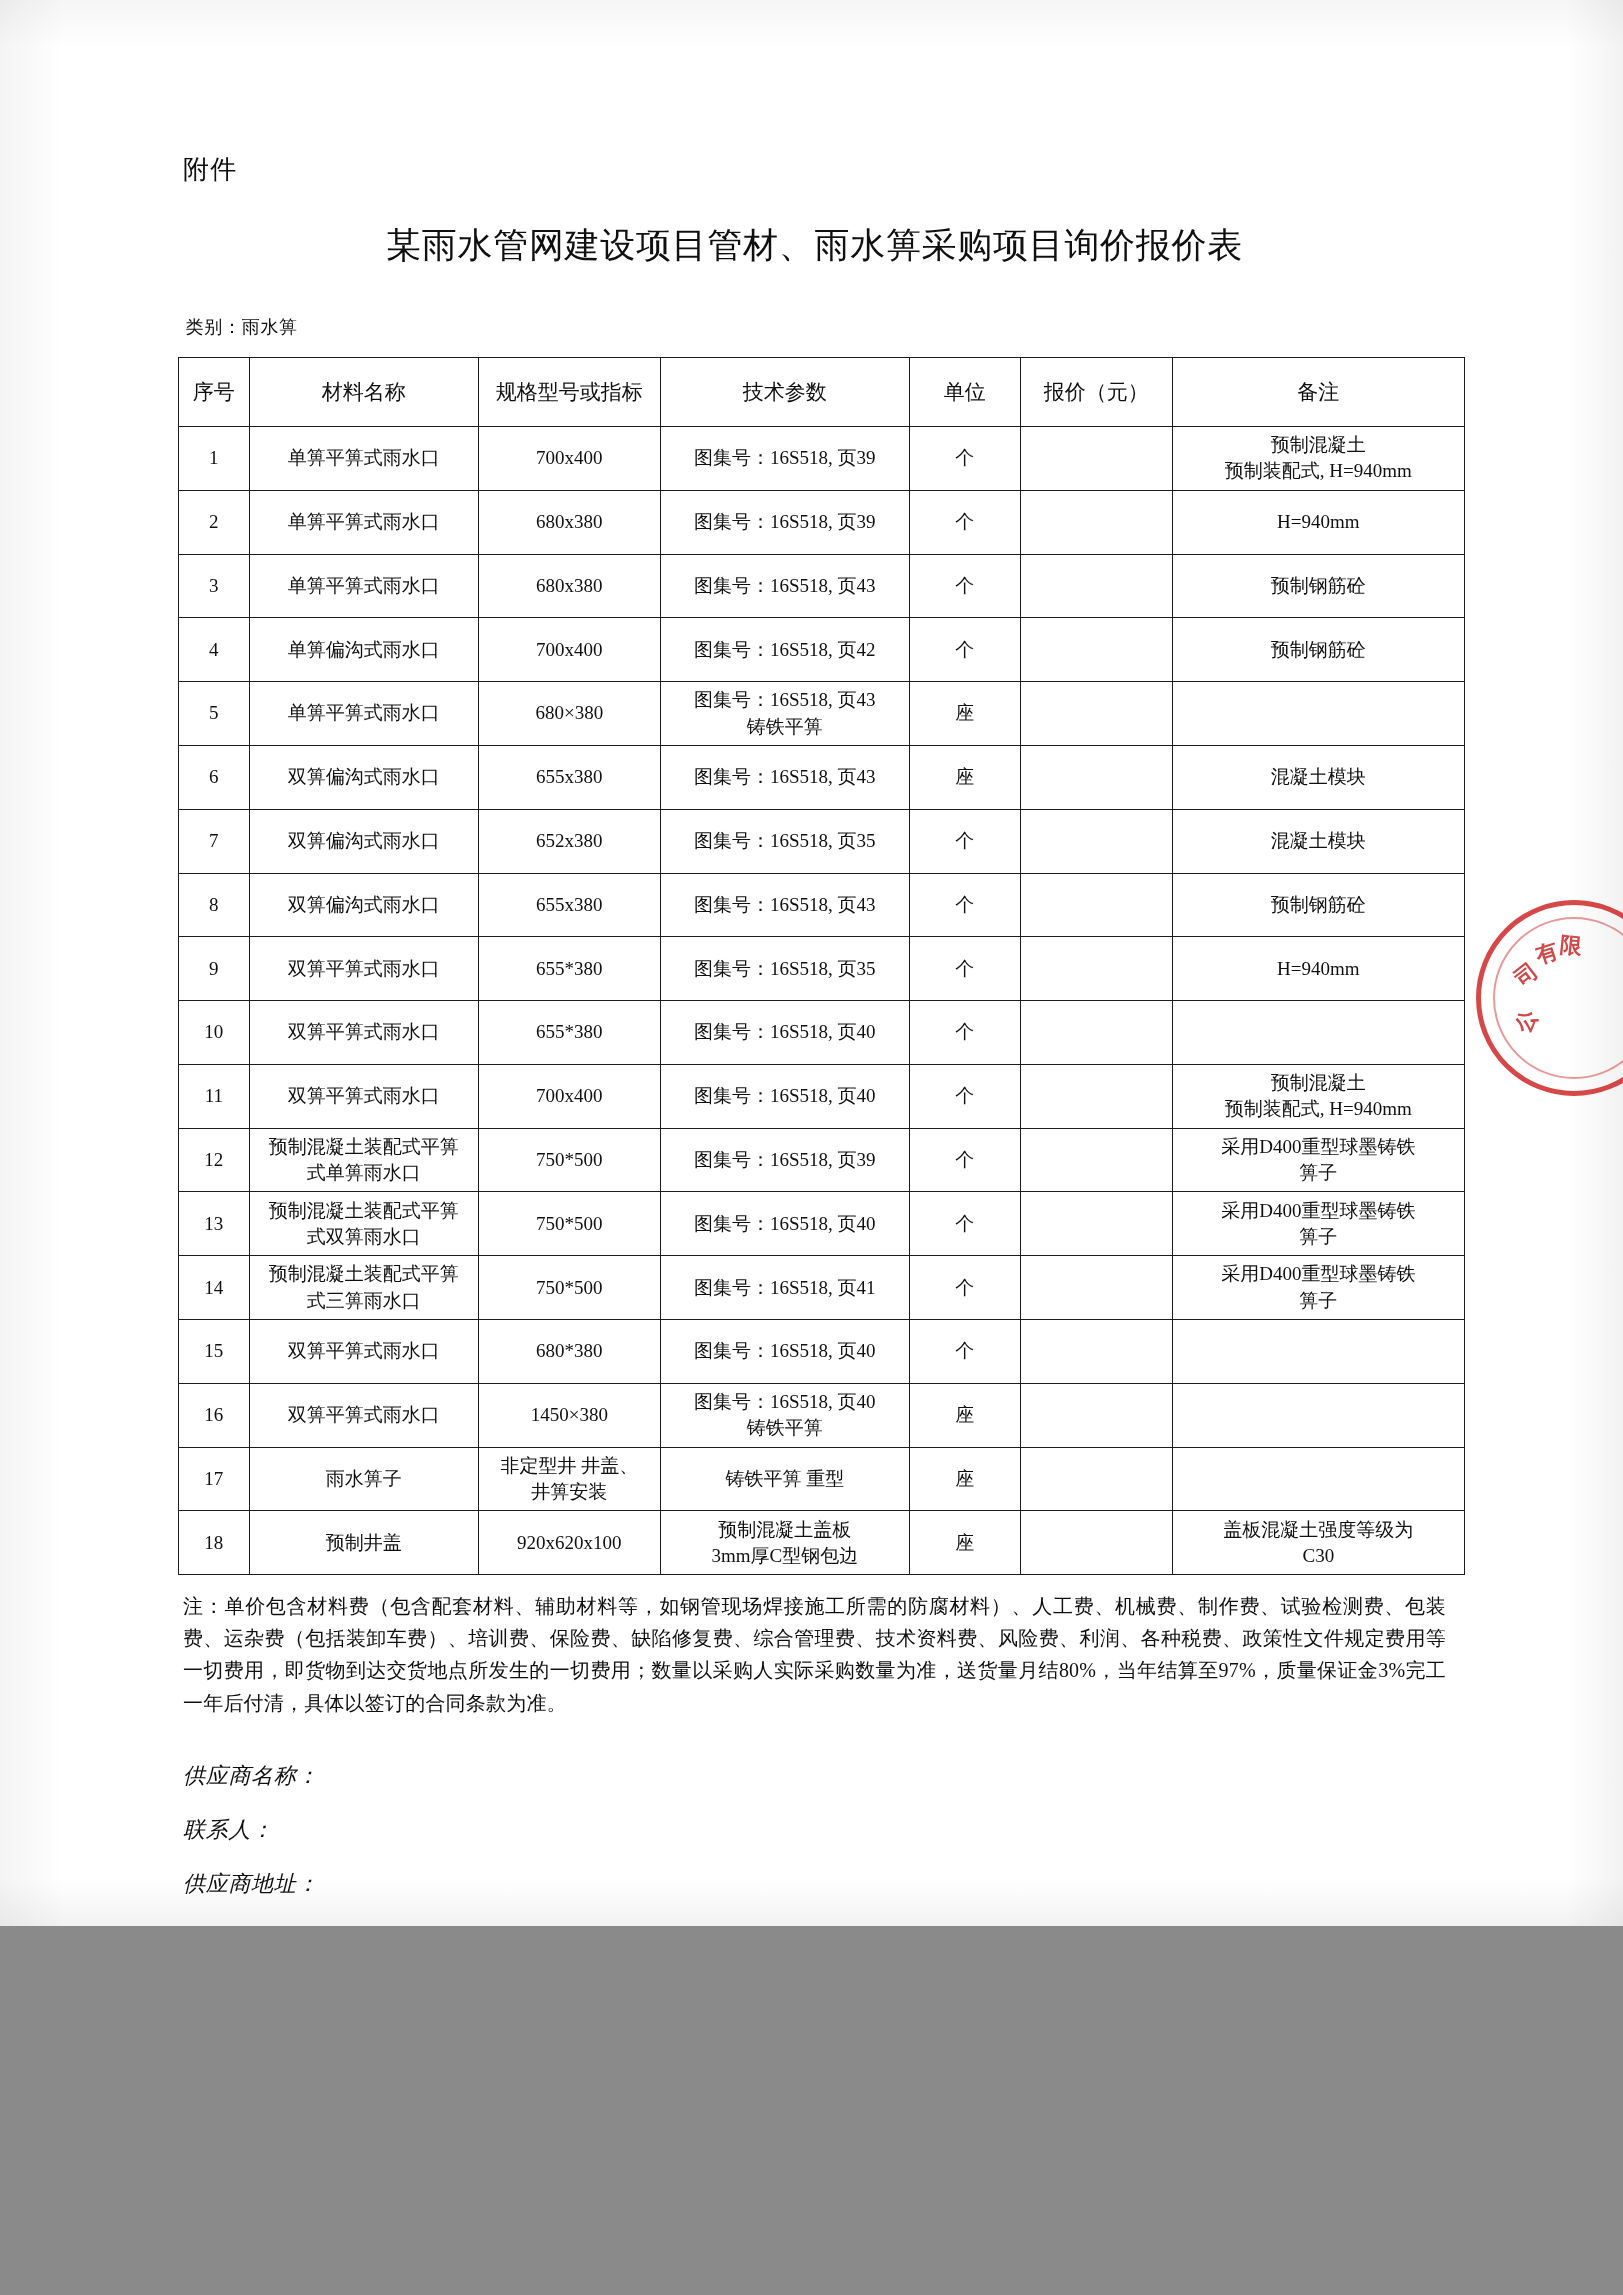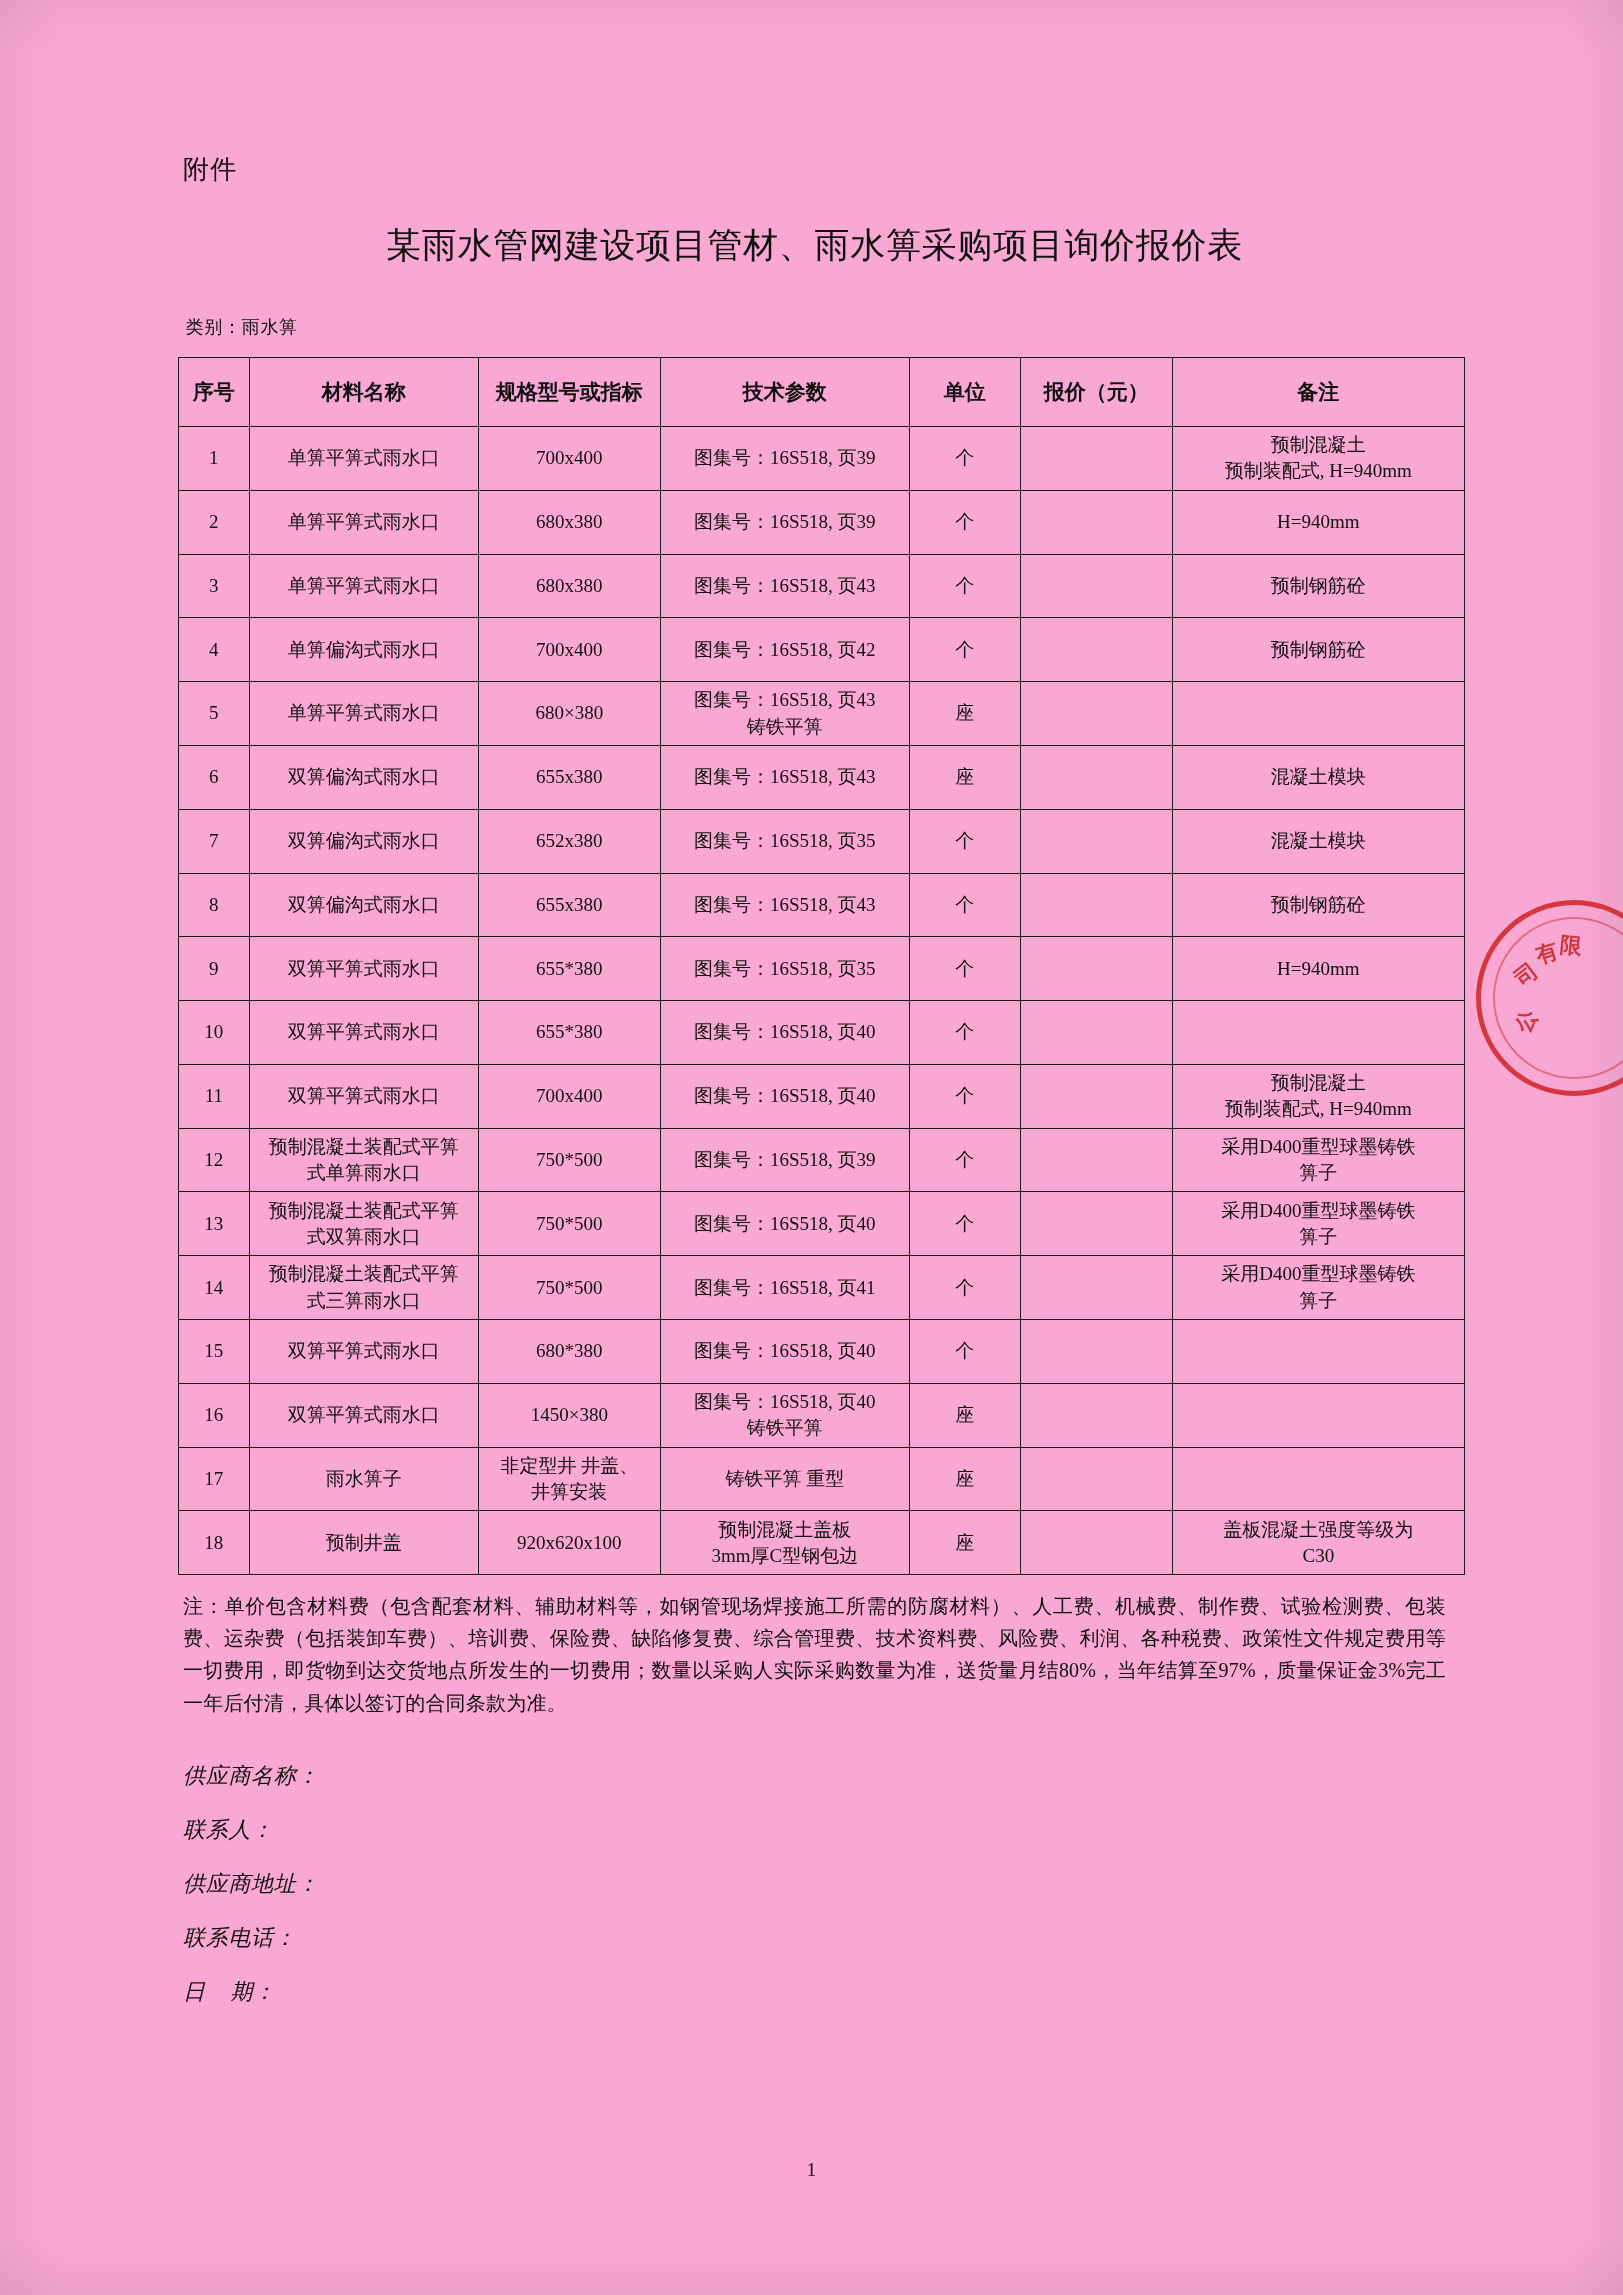--- a/index.html
+++ b/index.html
@@ -3,22 +3,22 @@
 <meta charset="utf-8">
 <style>
   html, body {
     margin: 0;
     padding: 0;
     background: #8a8a8a;
   }
   .page {
     position: relative;
     width: 1623px;
-    height: 2295px;
-    background: #f9a8d4;
+    height: 1926px;
+    background: #ffffff;
     margin: 0 auto;
     font-family: "Liberation Serif", "DejaVu Serif", serif;
     color: #101010;
     overflow: hidden;
   }
   
   .page::before {
     content: "";
     position: absolute;
     inset: 0;
@@ -60,21 +60,21 @@
   }
   table.quote th, table.quote td {
     border: 1.3px solid #1c1c1c;
     text-align: center;
     vertical-align: middle;
     font-size: 19px;
     line-height: 1.38;
     padding: 3.9px 2.6px;
   }
   table.quote th {
-    font-weight: bold;
+    font-weight: normal;
     font-size: 21px;
     height: 60px;
   }
   table.quote td {
     height: 55px;
   }
   .c-idx   { width: 71px; }
   .c-name  { width: 229px; }
   .c-spec  { width: 182px; }
   .c-param { width: 249px; }

